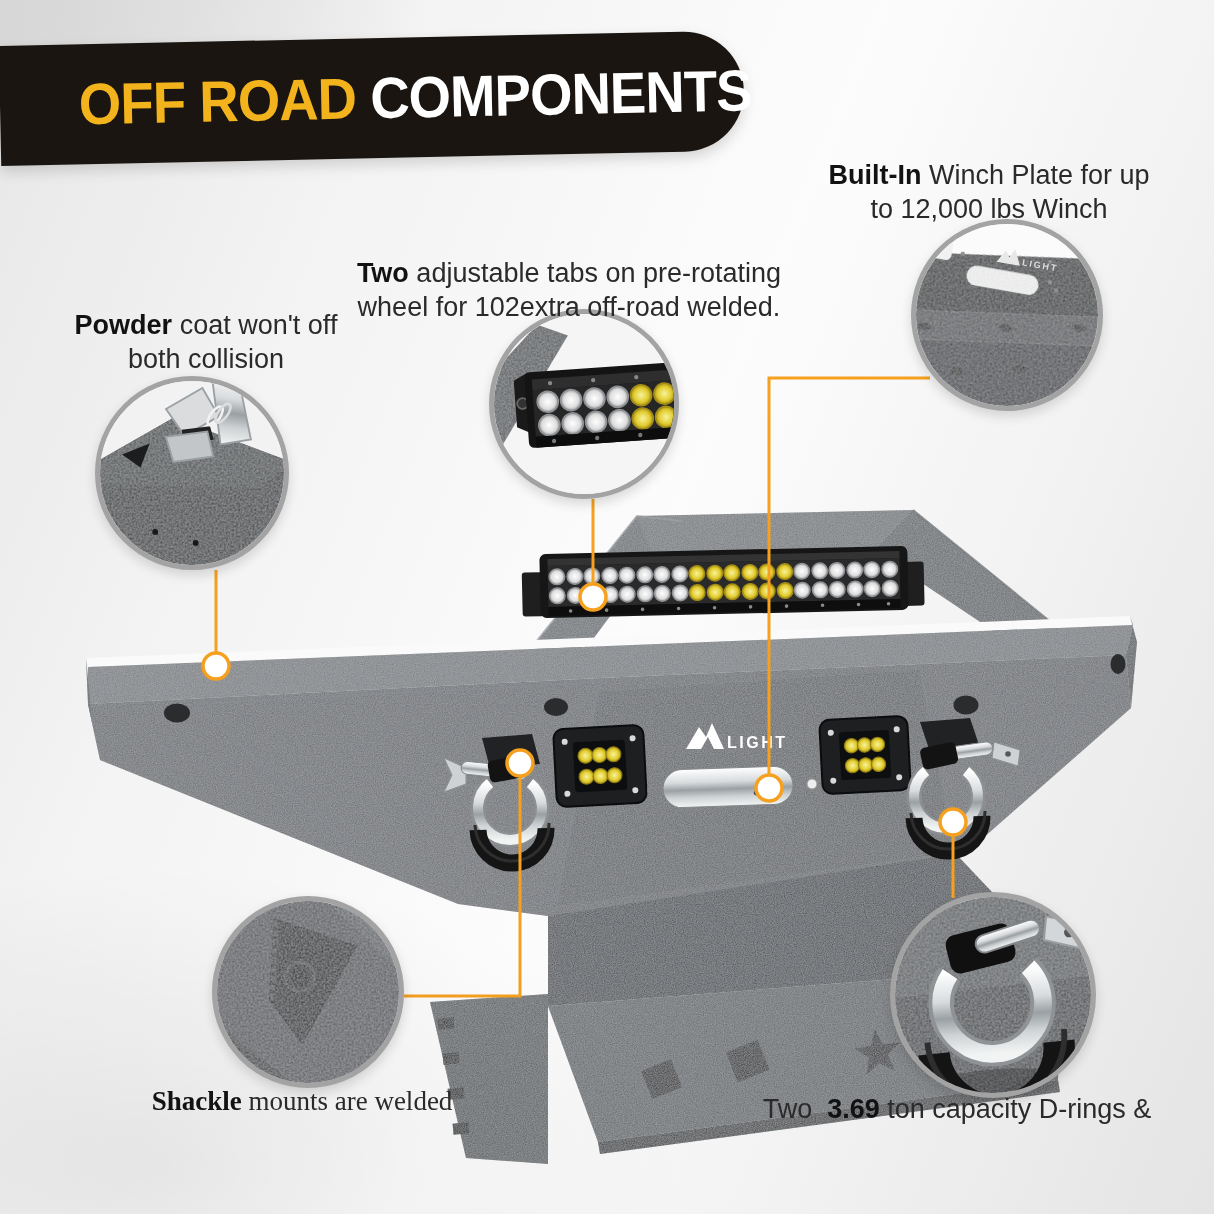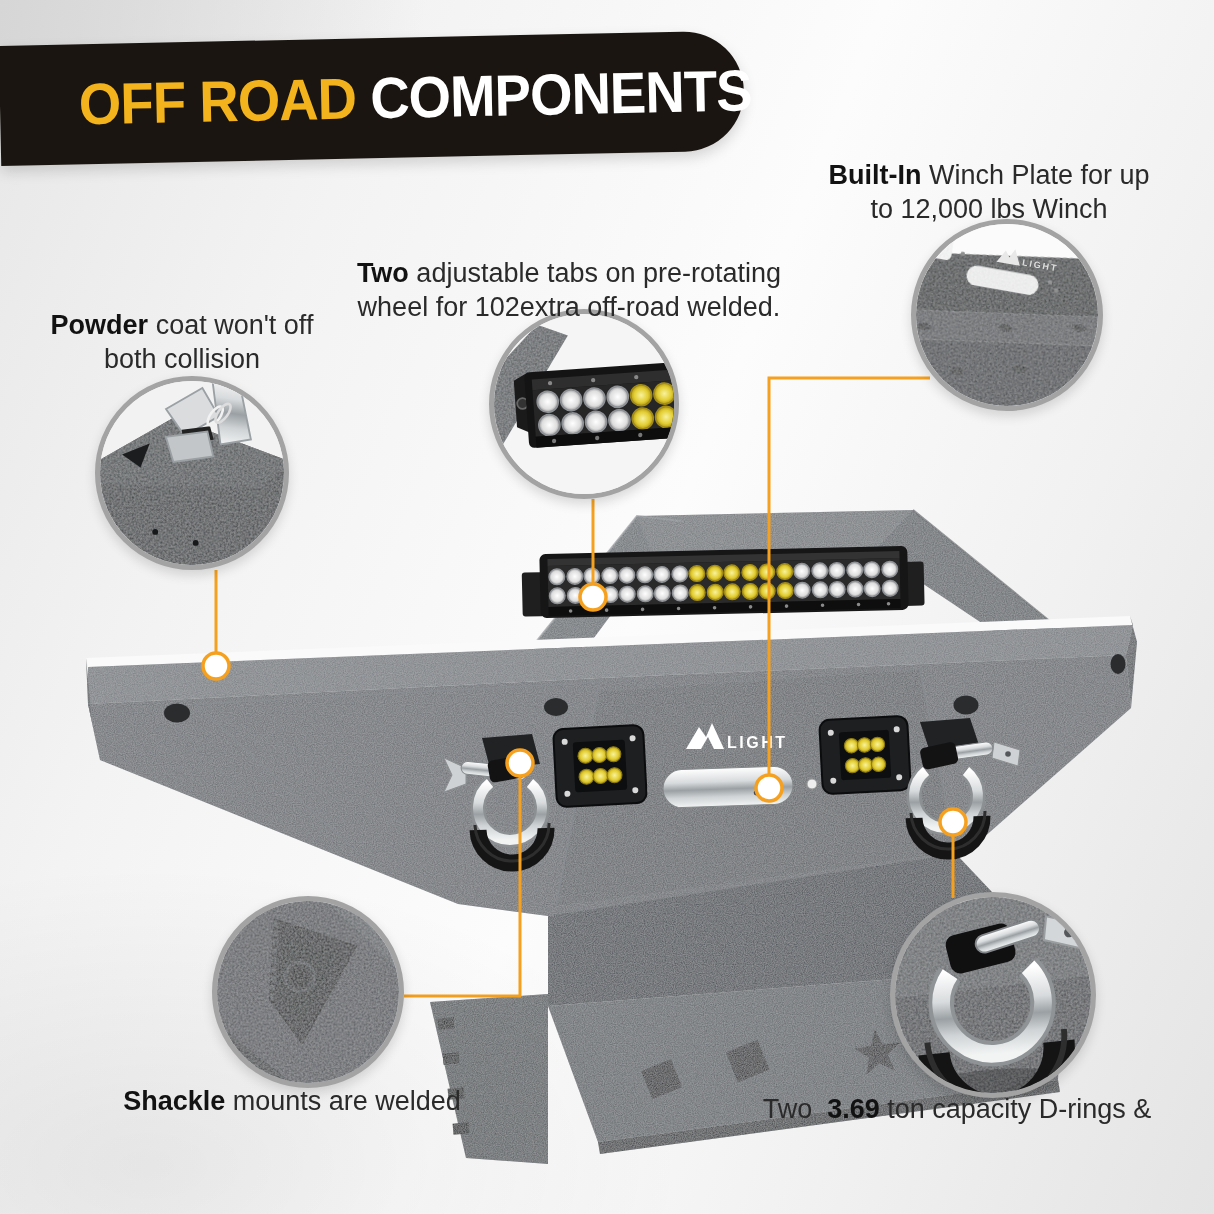--- a/index.html
+++ b/index.html
@@ -22,22 +22,22 @@
     font-weight:900;font-size:58px;letter-spacing:-1px;line-height:1;}
   .banner-hl{color:#f2b31c;}
   .banner-rest{color:#ffffff;}
 
   
   .callout{position:absolute;text-align:center;color:#2a2a2a;
     font-size:27px;line-height:34px;z-index:25;}
   .callout b{font-weight:700;color:#121212;}
   .co-winch{left:789px;top:158px;width:400px;}
   .co-tabs{left:349px;top:256px;width:440px;}
-  .co-powder{left:12px;top:308px;width:340px;}
-  .co-shackle{left:112px;top:1084px;width:360px;}
+  .co-powder{left:36px;top:308px;width:340px;}
+  .co-shackle{left:122px;top:1084px;width:360px;font-family:Liberation Serif, serif;}
   .co-dring{left:737px;top:1092px;width:440px;}
 
   
   .detail-circle{position:absolute;border-radius:50%;border:5px solid #a3a3a3;
     overflow:hidden;background:#f4f4f4;box-sizing:border-box;z-index:20;
     box-shadow:0 5px 12px rgba(0,0,0,.14);}
   .detail-circle svg{display:block;width:100%;height:100%;}
   .dc-powder{left:95px;top:376px;width:194px;height:194px;}
   .dc-lightbar{left:489px;top:309px;width:190px;height:190px;}
   .dc-winch{left:911px;top:219px;width:192px;height:192px;}

